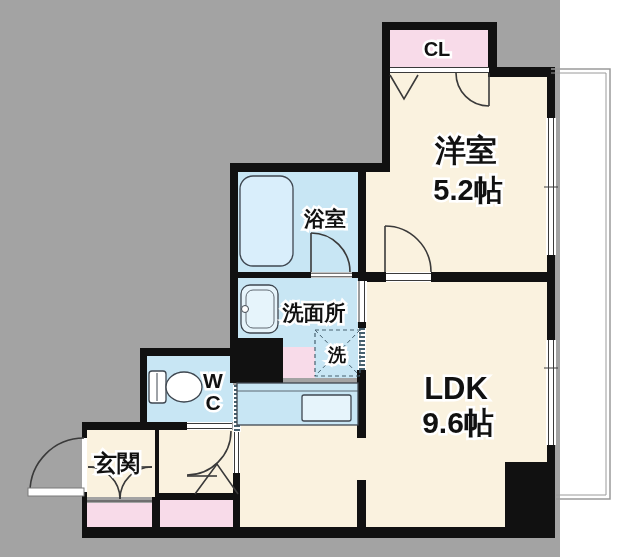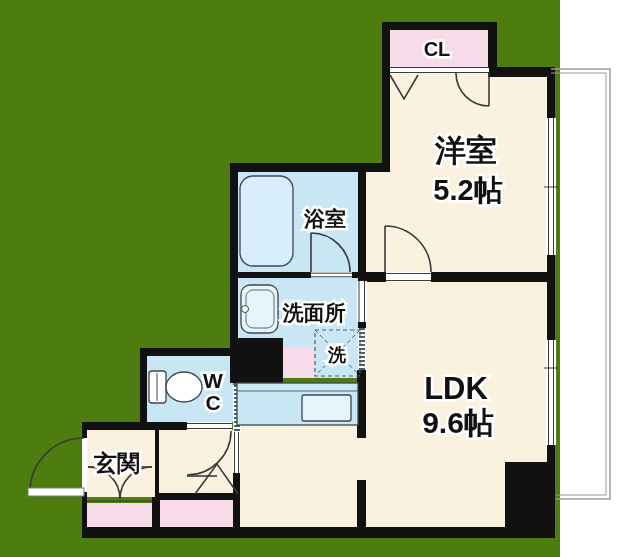--- a/index.html
+++ b/index.html
@@ -1,19 +1,19 @@
 <!DOCTYPE html>
 <html style="--wall: #111111; --line: #3a3a3a; --fence: #9a9a9a;"><head>
 <meta charset="utf-8">
 <style>
   :root{
     --wall:#111111; --line:#3a3a3a; --fence:#9a9a9a;
   }
   html,body{margin:0;padding:0;background:#ffffff;}
-  .stage{width:560px;height:557px;position:relative;background:#4d7c0f;}
+  .stage{width:560px;height:557px;position:relative;background:#a3a3a3;}
   svg{display:block;font-family:"Liberation Sans","DejaVu Sans",sans-serif;}
   .wall{fill:var(--wall);}
   .thinline{stroke:var(--line);stroke-width:1;fill:none;}
   .door{stroke:var(--line);stroke-width:1.6;fill:none;}
   .fixture{stroke:#3f4750;stroke-width:1.3;}
   .gap{fill:#ffffff;}
   .fence{stroke:var(--fence);fill:none;}
   .lbl{font-weight:bold;fill:#111;paint-order:stroke;stroke:#ffffff;stroke-width:5;text-anchor:middle;}
   .dash{stroke:#46606e;fill:none;}
 </style>

